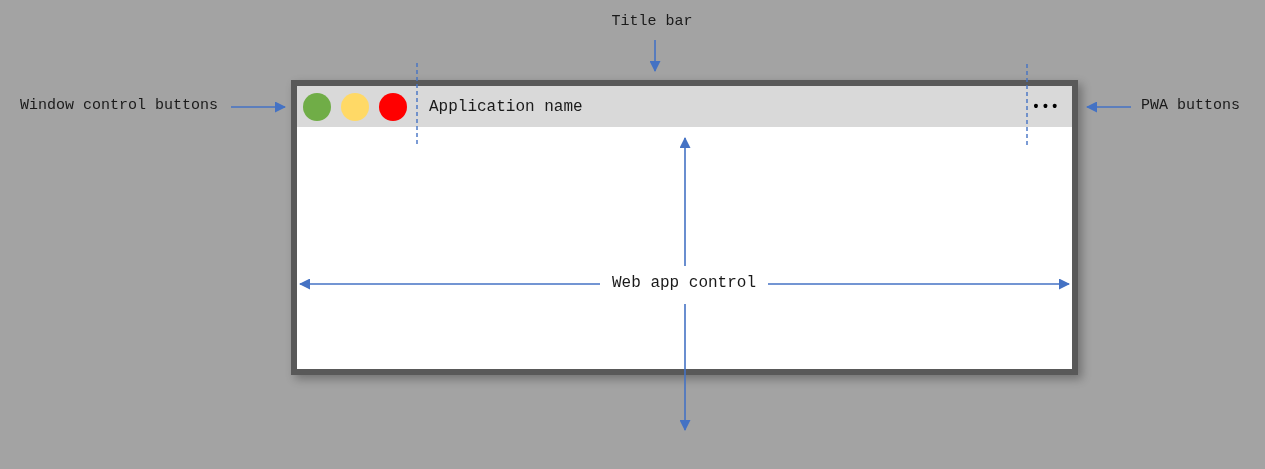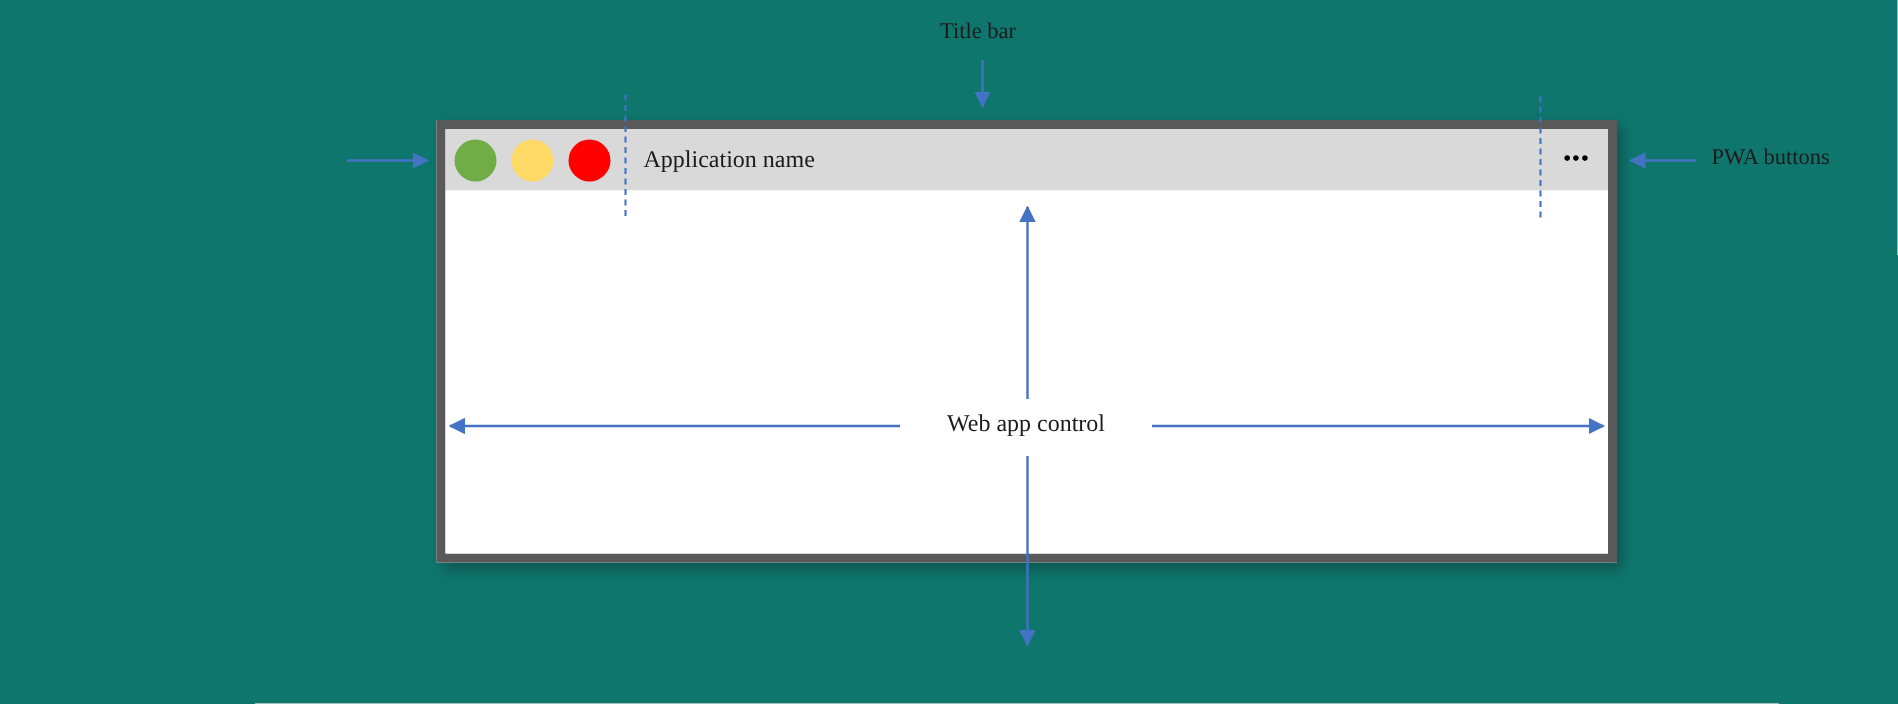--- a/index.html
+++ b/index.html
@@ -10,22 +10,22 @@
     --btn-yellow: #FFD966;
     --btn-red: #FF0000;
     --text: #1A1A1A;
   }
   * { margin: 0; padding: 0; box-sizing: border-box; }
   html, body { background: #fff; }
   .canvas {
     position: relative;
     width: 1265px;
     height: 469px;
-    background: #0f766e;
-    font-family: Liberation Serif, serif;
+    background: #a3a3a3;
+    font-family: Liberation Mono, monospace;
     color: var(--text);
     overflow: hidden;
   }
 
   
   .app-window {
     position: absolute;
     left: 291px;
     top: 80px;
     width: 787px;
@@ -103,20 +103,21 @@
     stroke-width: 1.4;
   }
   svg.annotations marker path { fill: var(--arrow); }
 </style>
 </head>
 <body>
 
 <div class="canvas">
 
   <div class="label title-label">Title bar</div>
+  <div class="label wcb-label">Window control buttons</div>
   <div class="label pwa-label">PWA buttons</div>
   <div class="label content-label">Web app control</div>
 
   <div class="app-window">
     <div class="titlebar">
       <span class="circle green"></span>
       <span class="circle yellow"></span>
       <span class="circle red"></span>
       <span class="titlebar-text">Application name</span>
       <span class="pwa-menu">

